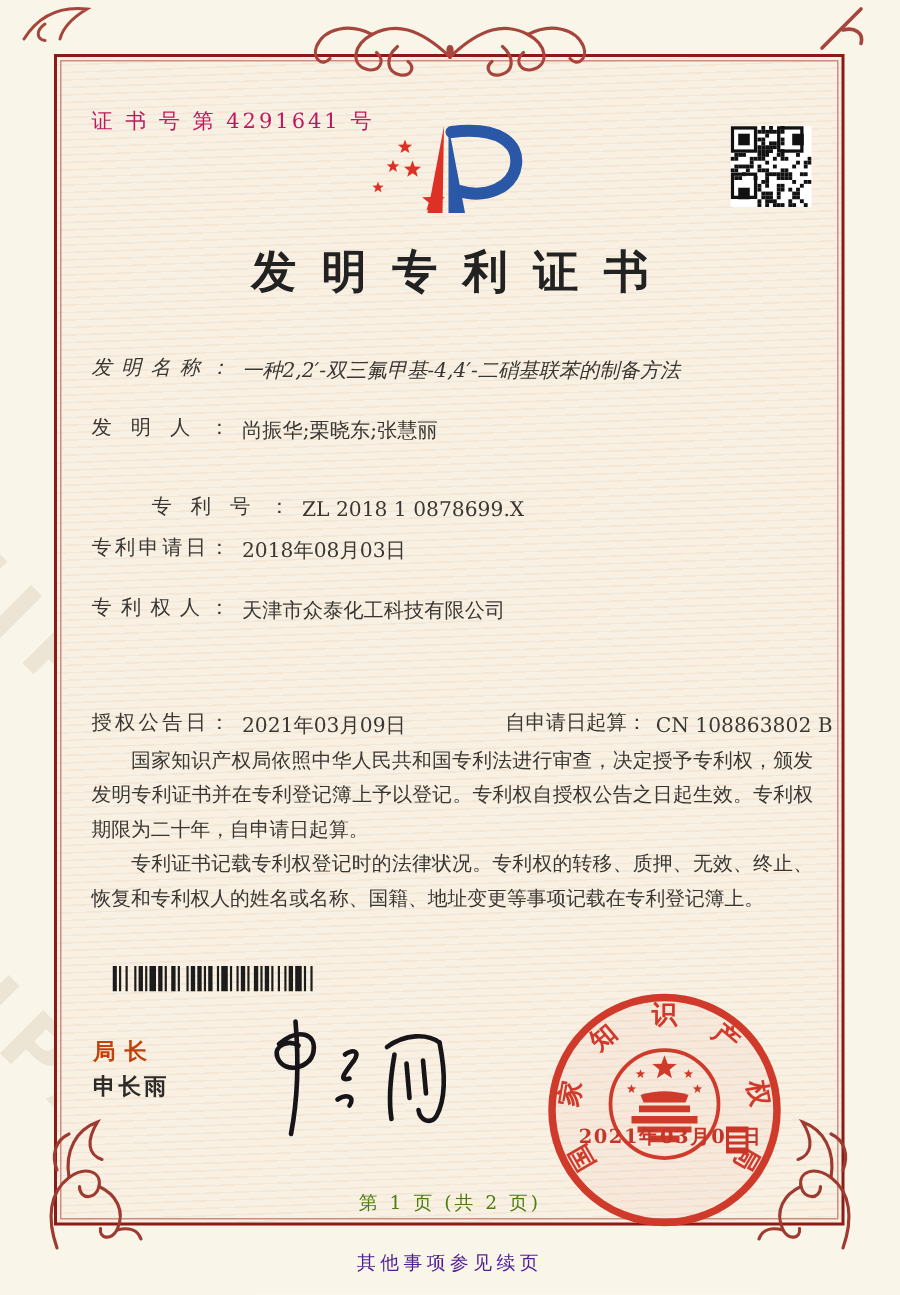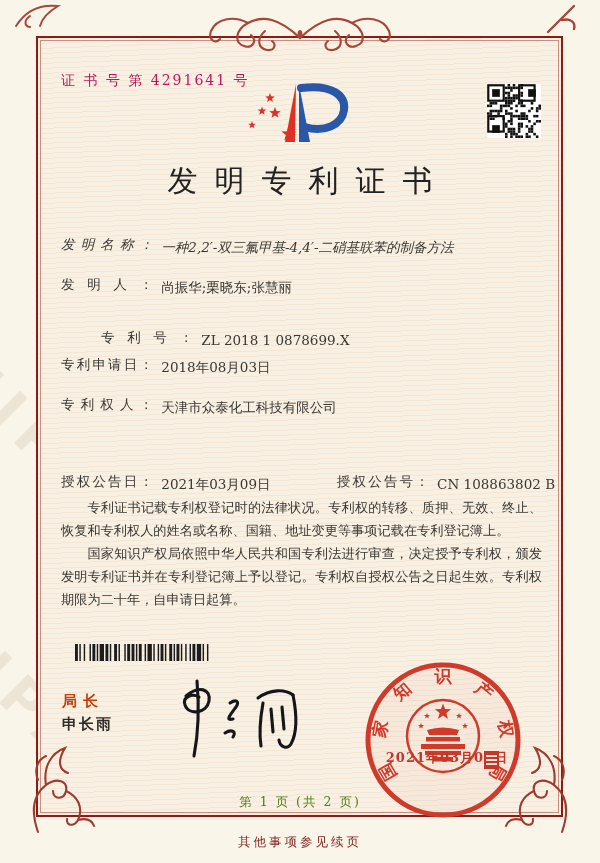--- a/index.html
+++ b/index.html
@@ -32,21 +32,21 @@
     border:1px solid #c98e80; pointer-events:none;
   }
   .cert-no{
     position:absolute; left:61px; top:72px;
     font-size:14px; letter-spacing:2px; color:#be185d;
   }
   .logo-svg{ position:absolute; left:239px; top:80px; }
   .qr{ position:absolute; left:487px; top:84px; width:54px; height:54px; background:#fff; }
   .title{
     position:absolute; left:0; top:161px; width:600px;
-    text-align:center; font-size:30px; font-weight:normal;
+    text-align:center; font-size:30px; font-weight:bold;
     letter-spacing:17px; text-indent:17px; color:#222;
   }
   .field{
     position:absolute; left:61px; font-size:13.5px; color:#3a3733;
     white-space:nowrap;
   }
   .field .lab{
     display:inline-block; width:92px;
     text-align:justify; text-align-last:justify;
     vertical-align:top;
@@ -87,21 +87,21 @@
     background:#ca3526; display:flex; flex-direction:column;
     justify-content:space-evenly; padding:2px 2px; box-sizing:border-box;
   }
   .seal-chip i{ display:block; height:1.5px; background:#f8e9df; }
   .page-info{
     position:absolute; left:0; top:794px; width:600px;
     text-align:center; font-size:12.5px; letter-spacing:2px; color:#4d7c0f;
   }
   .cont-note{
     position:absolute; left:0; top:834px; width:600px;
-    text-align:center; font-size:12.5px; letter-spacing:3px; color:#7f1d1d;
+    text-align:center; font-size:12.5px; letter-spacing:3px; color:#4c1d95;
   }
   .orn{ position:absolute; pointer-events:none; }
 </style>
 </head>
 <body>
 
 <div class="page">
 
   <div class="wm" style="left:300px; top:80px;">CNIPA</div>
   <div class="wm" style="left:-55px; top:300px;">CNIPA</div>
@@ -324,27 +324,27 @@
     <span class="lab">专利申请日：</span>
     <span class="val">2018年08月03日</span>
   </div>
   <div class="field" style="top:396px;">
     <span class="lab">专利权人：</span>
     <span class="val">天津市众泰化工科技有限公司</span>
   </div>
   <div class="field dbl" style="top:473px;">
     <span class="lab">授权公告日：</span>
     <span class="val">2021年03月09日</span>
-    <span class="lab2">授权公告号：</span>
+    <span class="lab2">自申请日起算：</span>
     <span class="val">CN 108863802 B</span>
   </div>
 
   <div class="paras">
+    <p>国家知识产权局依照中华人民共和国专利法进行审查，决定授予专利权，颁发发明专利证书并在专利登记簿上予以登记。专利权自授权公告之日起生效。专利权期限为二十年，自申请日起算。</p>
     <p>专利证书记载专利权登记时的法律状况。专利权的转移、质押、无效、终止、恢复和专利权人的姓名或名称、国籍、地址变更等事项记载在专利登记簿上。</p>
-    <p>国家知识产权局依照中华人民共和国专利法进行审查，决定授予专利权，颁发发明专利证书并在专利登记簿上予以登记。专利权自授权公告之日起生效。专利权期限为二十年，自申请日起算。</p>
   </div>
 
   <svg id="barcode" class="barcode" width="178" height="17" viewBox="0 0 178 17">
       <rect x="0" y="0" width="2.9" height="17" fill="#1c1c1c"></rect>
       <rect x="4.35" y="0" width="1.45" height="17" fill="#1c1c1c"></rect>
       <rect x="8.7" y="0" width="1.45" height="17" fill="#1c1c1c"></rect>
       <rect x="14.499999999999998" y="0" width="1.45" height="17" fill="#1c1c1c"></rect>
       <rect x="17.4" y="0" width="2.9" height="17" fill="#1c1c1c"></rect>
       <rect x="21.749999999999996" y="0" width="1.45" height="17" fill="#1c1c1c"></rect>
       <rect x="24.649999999999995" y="0" width="4.35" height="17" fill="#1c1c1c"></rect>

